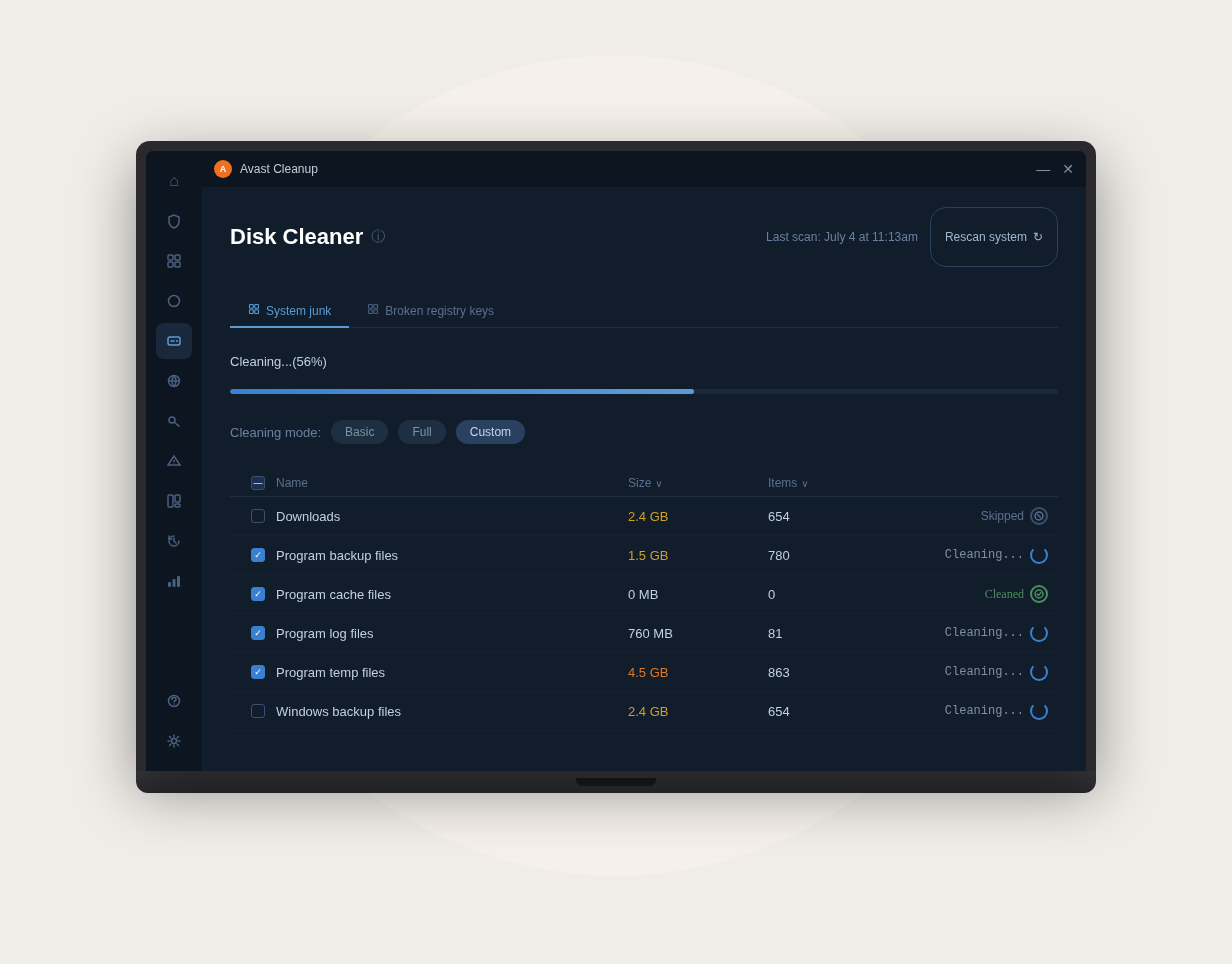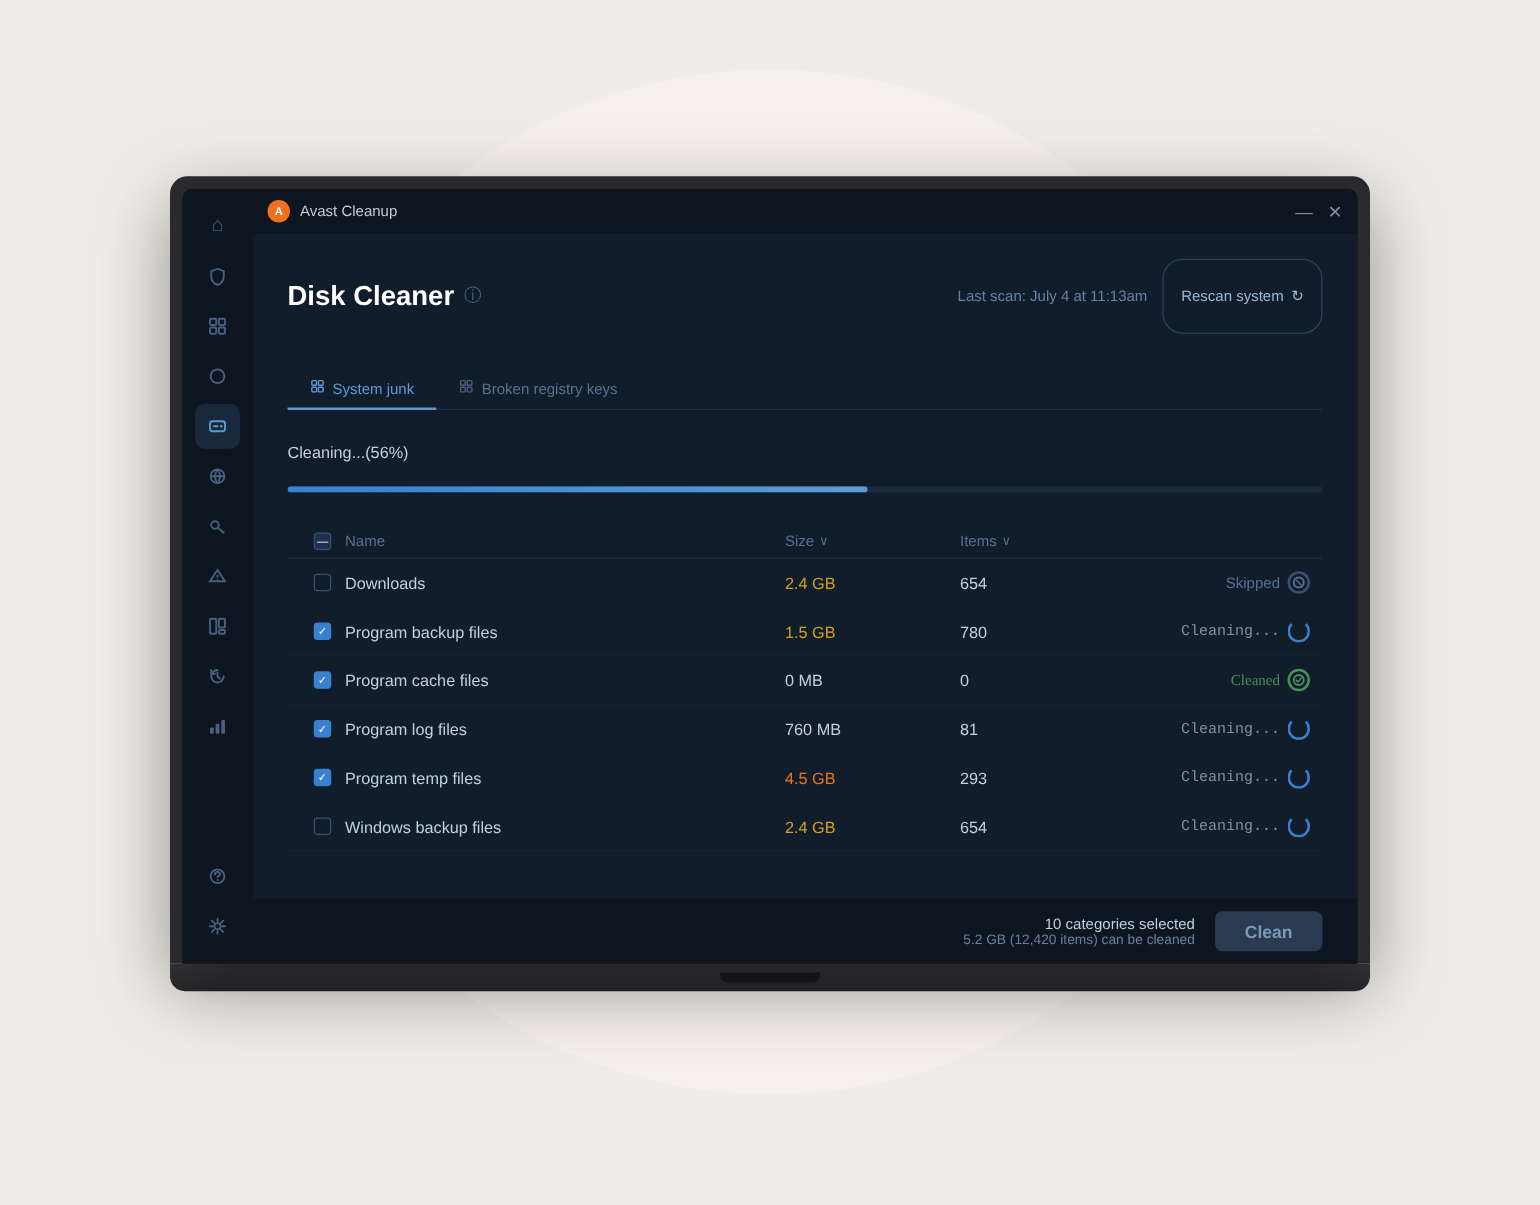--- a/index.html
+++ b/index.html
@@ -632,20 +632,26 @@
                 </span>
                 <span>Broken registry keys</span>
               </div>
             </div>
 
             <div class="progress-label">Cleaning...(56%)</div>
             <div class="progress-bar-bg">
               <div class="progress-bar-fill" style="width: 56%;"></div>
             </div>
 
+            <div class="cleaning-mode-row">
+              <span class="cleaning-mode-label">Cleaning mode:</span>
+              <button class="mode-btn">Basic</button>
+              <button class="mode-btn">Full</button>
+              <button class="mode-btn active">Custom</button>
+            </div>
 
             <div class="table-container">
 
               <div class="table-header">
                 <div class="th checkbox-cell">
                   <div class="checkbox minus">
                     <span class="check-mark">—</span>
                   </div>
                 </div>
                 <div class="th">
@@ -731,21 +737,21 @@
               </div>
 
               <div class="table-row-item">
                 <div class="checkbox-cell">
                   <div class="checkbox checked">
                     <span class="check-mark">✓</span>
                   </div>
                 </div>
                 <span class="row-name">Program temp files</span>
                 <span class="row-size orange">4.5 GB</span>
-                <span class="row-items">293</span>
+                <span class="row-items">863</span>
                 <div class="row-status">
                   <span class="status-cleaning">Cleaning...</span>
                   <div class="status-icon-circle spinning"></div>
                 </div>
               </div>
 
               <div class="table-row-item">
                 <div class="checkbox-cell">
                   <div class="checkbox"></div>
                 </div>
@@ -755,28 +761,20 @@
                 <div class="row-status">
                   <span class="status-cleaning">Cleaning...</span>
                   <div class="status-icon-circle spinning"></div>
                 </div>
               </div>
 
             </div>
 
           </div>
 
-          <div class="footer">
-            <div style="flex:1"></div>
-            <div class="footer-info">
-              <div class="footer-categories">10 categories selected</div>
-              <div class="footer-size">5.2 GB (12,420 items) can be cleaned</div>
-            </div>
-            <button class="clean-btn">Clean</button>
-          </div>
 
         </div>
 
       </div>
 
     </div>
 
     <div class="laptop-base">
       <div class="laptop-notch"></div>
     </div>

